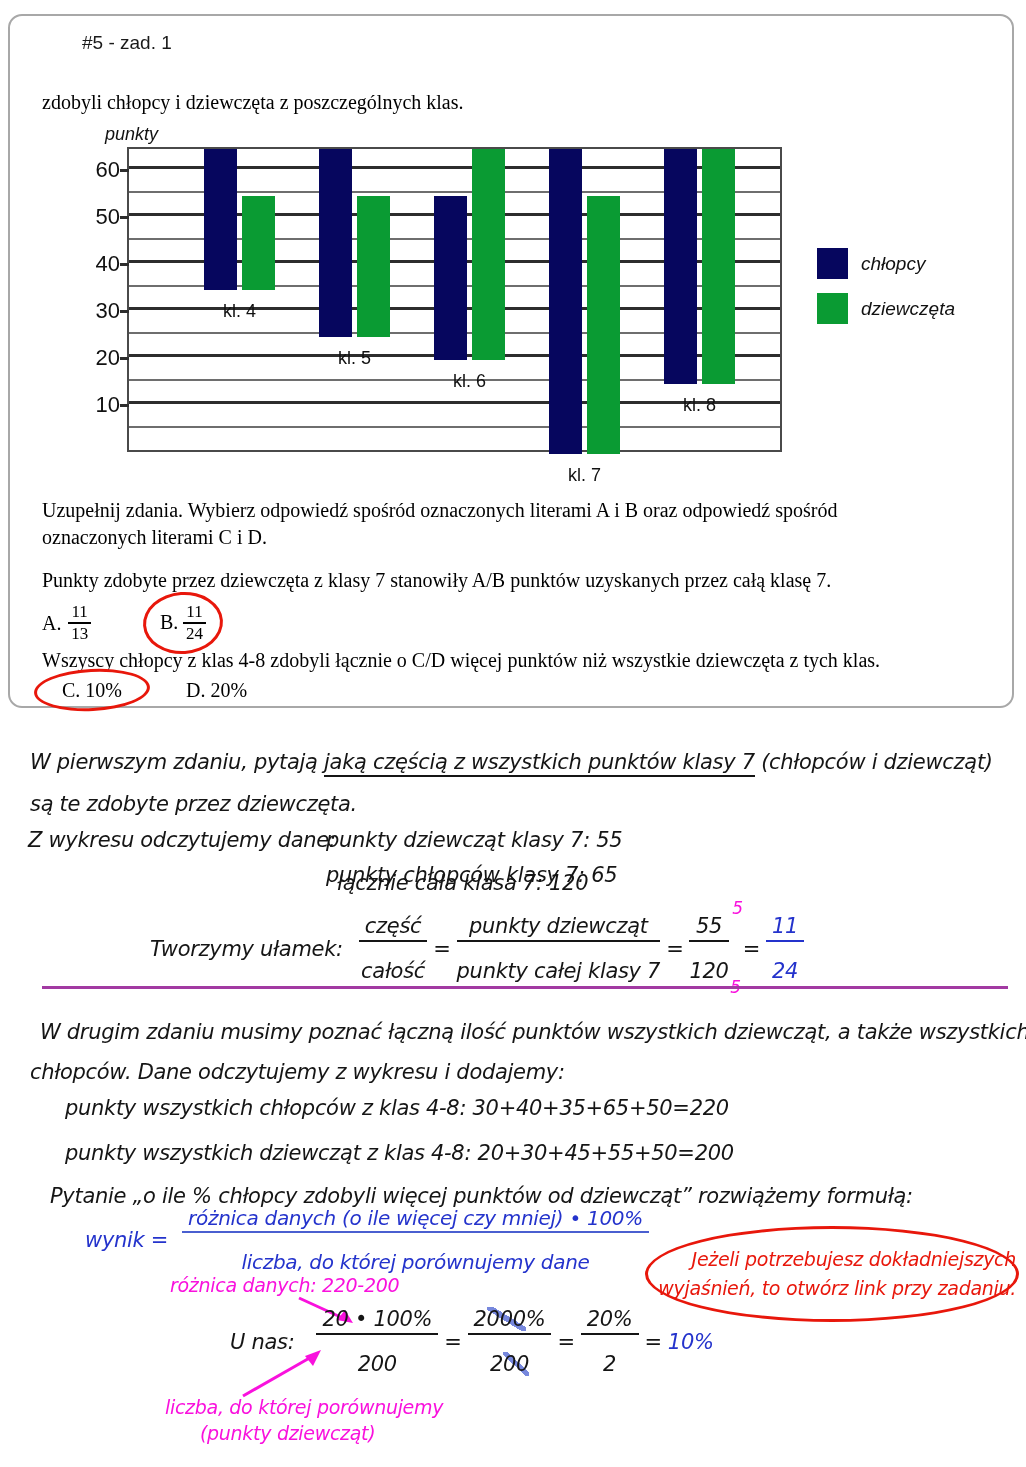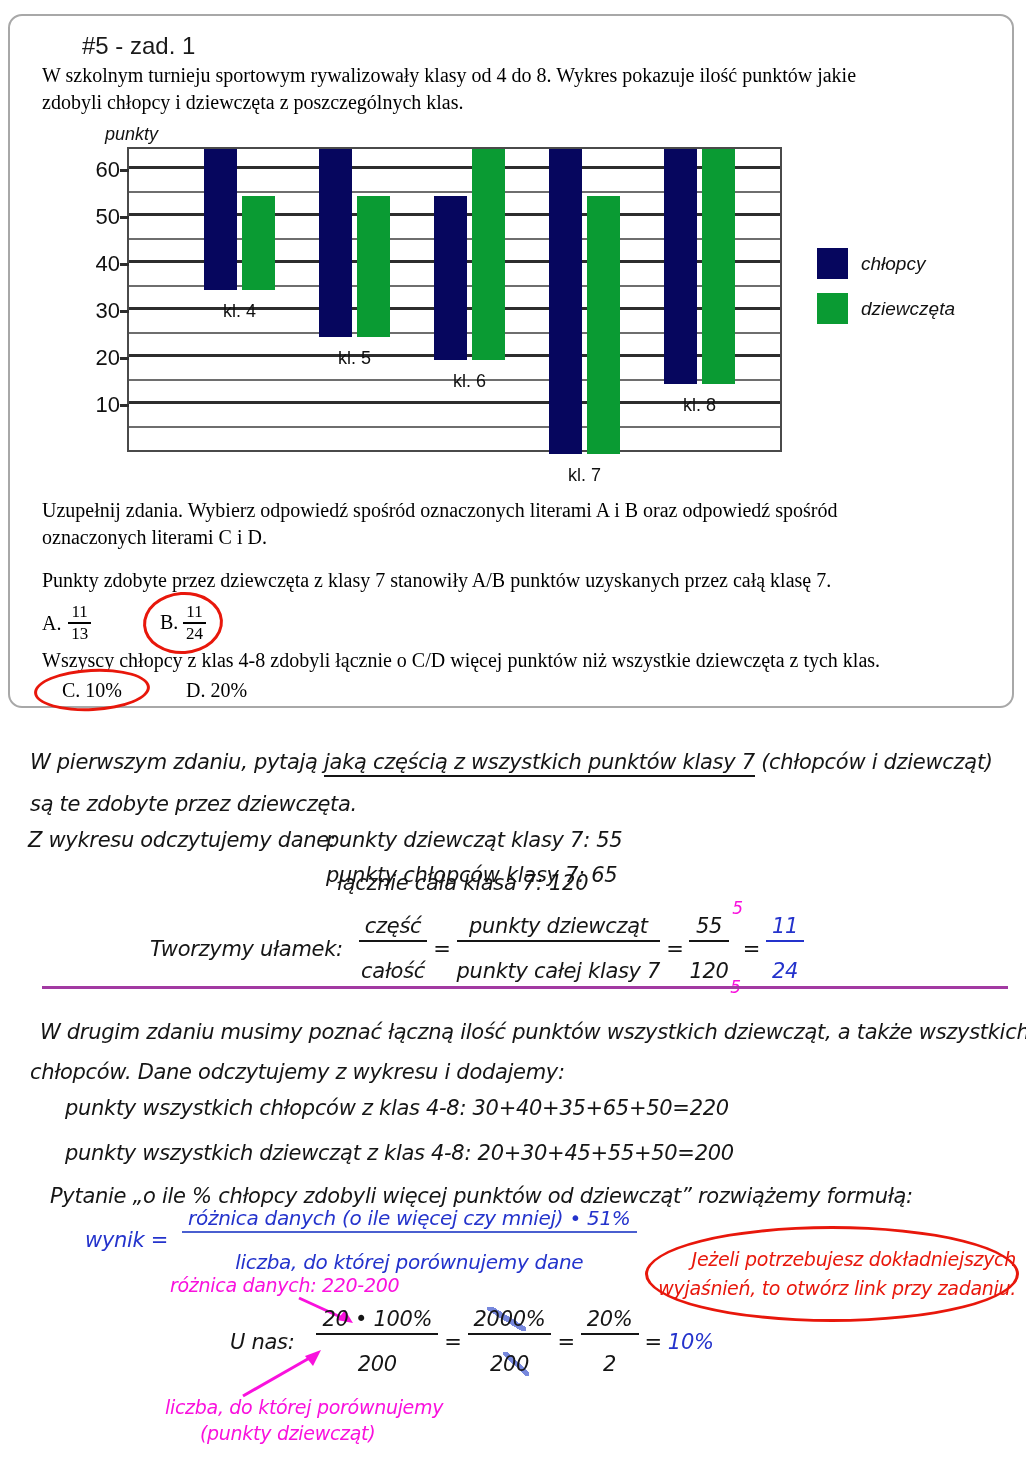--- a/index.html
+++ b/index.html
@@ -4,21 +4,21 @@
 <style>
   * { margin:0; padding:0; box-sizing:border-box; }
   html,body { width:1026px; height:1467px; background:#fff; overflow:hidden; position:relative;
               font-family:"Liberation Serif", serif; color:#000; }
   .abs { position:absolute; }
 
   
   .task-box { position:absolute; left:8px; top:14px; width:1006px; height:694px;
               border:2px solid #a8a8a8; border-radius:14px; background:#fff; }
   .task-title { position:absolute; left:72px; top:16px; font-family:"Liberation Sans",sans-serif;
-                font-size:24px; color:#1a1a1a; }
+                font-size:19px; color:#1a1a1a; }
   .serif-line { font-size:20px; line-height:1.33; color:#000; }
 
   
   .chart-wrap { position:absolute; left:0; top:106px; width:1000px; height:380px; }
   .ylabel { position:absolute; left:95px; top:2px; font-family:"Liberation Sans",sans-serif;
             font-style:italic; font-size:18px; color:#111; }
   .plot { position:absolute; left:117px; top:25px; width:655px; height:305px;
           border:2px solid #4a4a4a; background:#fff; }
   .gridline { position:absolute; left:0; right:0; height:2px; background:#6e6e6e; z-index:1; }
   .gridline.major { height:3px; background:#2d2d2d; }
@@ -65,21 +65,21 @@
                   align-items:flex-end; justify-content:center; }
   .note-ellipse .hw-red { line-height:1.55; white-space:nowrap; }
 </style>
 </head>
 <body>
 
 <div class="task-box">
   <div class="task-title">#5 - zad. 1</div>
 
   <div class="abs serif-line" style="left:32px; top:46px; width:960px;">
-    <span>W szkolnym turnieju sportowym rywalizowały klasy od 4 do 8. Wykres pokazuje ilość punktów jakie</span><br>
+    <br>
     <span>zdobyli chłopcy i dziewczęta z poszczególnych klas.</span>
   </div>
 
   <div class="chart-wrap">
     <div class="ylabel">punkty</div>
     <div class="plot" id="plot">
       <div class="groups" id="groups">
           <div class="bargroup">
             <div class="bar" style="height: 140.769px; background: rgb(6, 6, 94);"></div>
             <div class="bar" style="height: 93.8462px; background: rgb(10, 155, 51);"></div>
@@ -218,21 +218,21 @@
 
 <div class="abs hw" style="left:30px; top:1020px;margin-left:10px;">W drugim zdaniu musimy poznać łączną ilość punktów wszystkich dziewcząt, a także wszystkich</div>
 <div class="abs hw" style="left:30px; top:1060px;">chłopców. Dane odczytujemy z wykresu i dodajemy:</div>
 <div class="abs hw" style="left:65px; top:1096px;">punkty wszystkich chłopców z klas 4-8:  30+40+35+65+50=220</div>
 <div class="abs hw" style="left:65px; top:1141px;">punkty wszystkich dziewcząt z klas 4-8:  20+30+45+55+50=200</div>
 <div class="abs hw" style="left:50px; top:1184px;">Pytanie „o ile % chłopcy zdobyli więcej punktów od dziewcząt” rozwiążemy formułą:</div>
 
 <div class="formula-row hw hw-blue" style="left:85px; top:1208px; height:64px;">
   <span style="margin-right:8px;">wynik =</span>
   <span class="hwfrac" style="font-size:20px;">
-    <span class="num" style="border-color:#4a5fd0;">różnica danych (o ile więcej czy mniej) • 51%</span>
+    <span class="num" style="border-color:#4a5fd0;">różnica danych (o ile więcej czy mniej) • 100%</span>
     <span class="den">liczba, do której porównujemy dane</span>
   </span>
 </div>
 
 <div class="note-ellipse">
   <span class="hw hw-red">Jeżeli potrzebujesz dokładniejszych</span>
   <span class="hw hw-red">wyjaśnień, to otwórz link przy zadaniu.</span>
 </div>
 
 <div class="abs hw hw-pink" style="left:170px; top:1274px;">różnica danych: 220-200</div>

